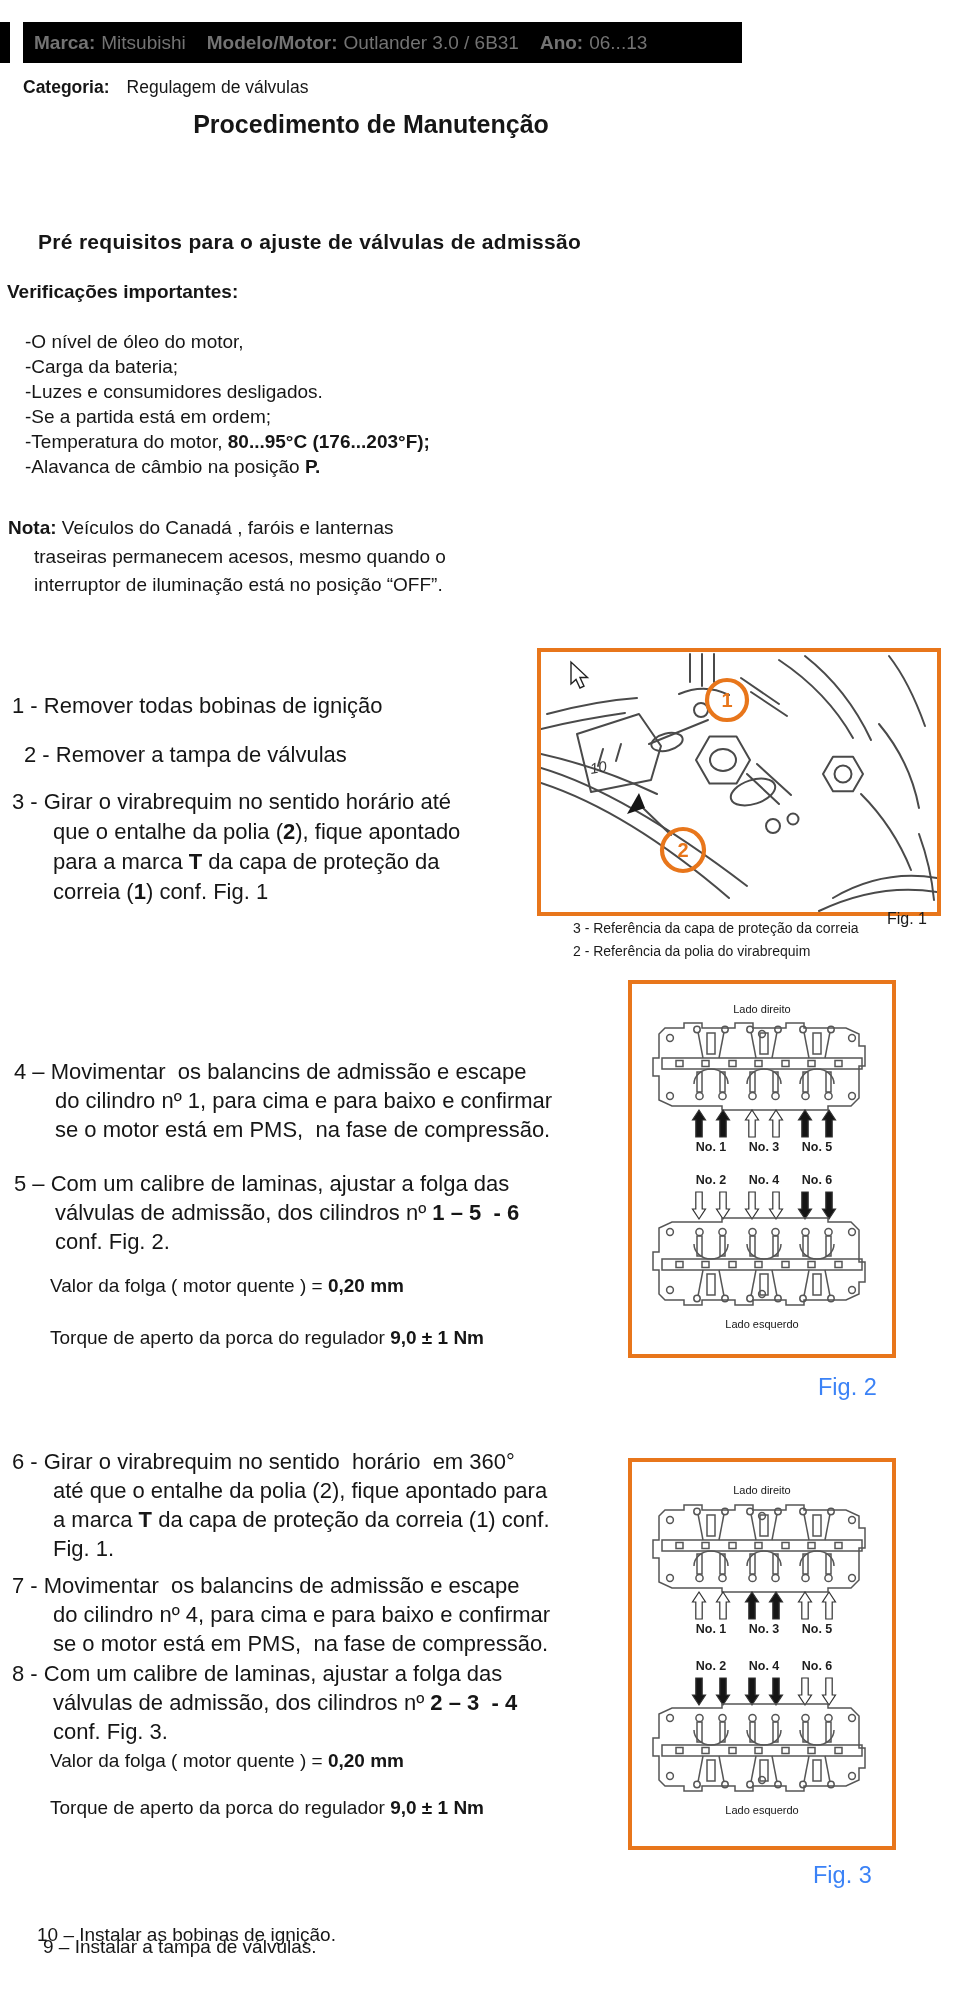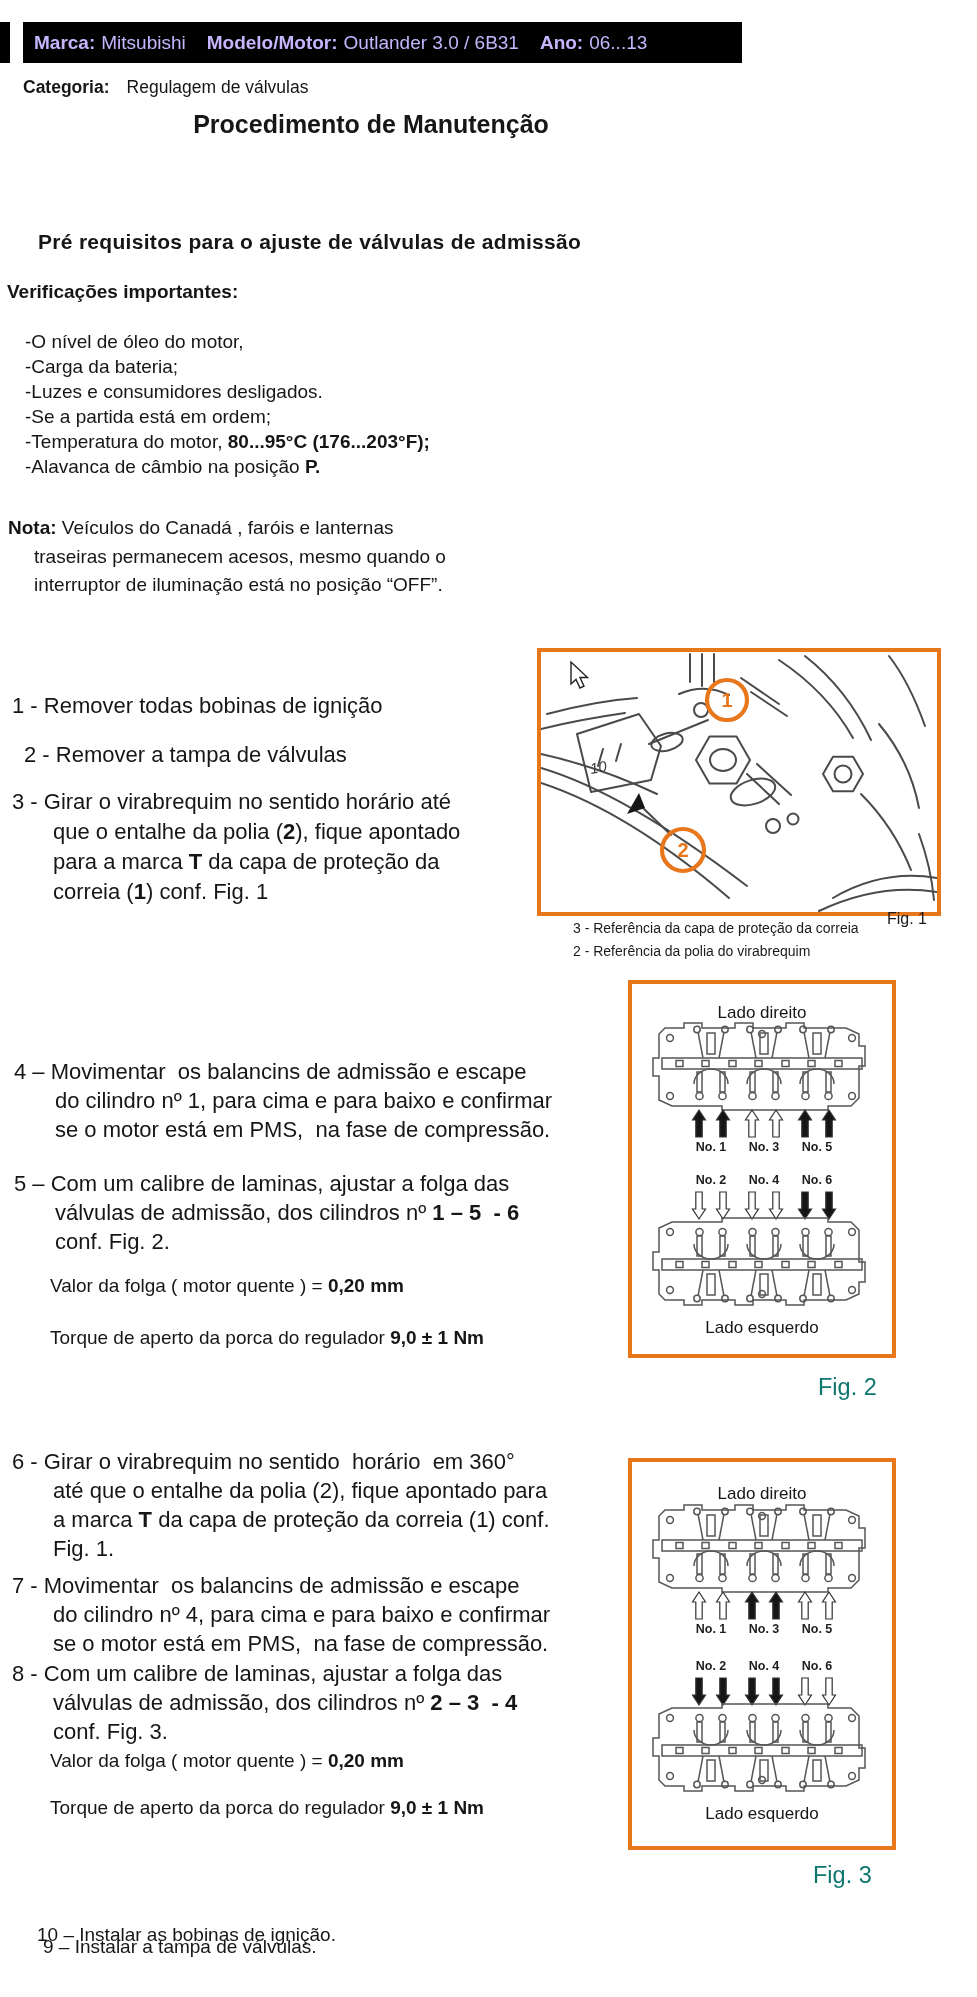--- a/index.html
+++ b/index.html
@@ -1,21 +1,21 @@
 <!DOCTYPE html>
 <html><head>
 <meta charset="utf-8">
 <style>
   html,body{margin:0;padding:0;background:#fff;}
   .page{position:relative;width:977px;height:1997px;background:#ffffff;overflow:hidden;
         font-family:"Liberation Sans","DejaVu Sans",sans-serif;color:#161616;}
   .abs{position:absolute;}
   .rich{white-space:pre;}
   #edge-mark{left:0;top:22px;width:10px;height:41px;background:#000;}
-  #header-bar{left:23px;top:22px;width:708px;height:41px;background:#000;color:#c4b5fd;
+  #header-bar{left:23px;top:22px;width:708px;height:41px;background:#000;color:#737373;
               display:flex;align-items:center;padding-left:11px;font-size:19px;}
   .hfield{margin-right:21px;white-space:pre;}
   .hfield .lbl{font-weight:bold;margin-right:6px;}
   #categoria{left:23px;top:77px;font-size:17.5px;}
   #categoria .lbl{font-weight:bold;margin-right:17px;}
   #title{left:0;top:110px;width:742px;text-align:center;font-size:25px;font-weight:bold;}
   #section-heading{left:38px;top:230px;font-size:21px;font-weight:bold;letter-spacing:.3px;}
   #checks-heading{left:7px;top:281px;font-size:19px;font-weight:bold;}
   #checks-list{left:25px;top:329px;font-size:19px;line-height:25px;}
   #nota{left:8px;top:514px;font-size:19px;line-height:28.5px;padding-left:26px;text-indent:-26px;}
@@ -27,23 +27,23 @@
   #valor-1{left:50px;top:1275px} #torque-1{left:50px;top:1327px}
   #step-6{left:12px;top:1447px} #step-7{left:12px;top:1571px} #step-8{left:12px;top:1659px}
   #valor-2{left:50px;top:1750px} #torque-2{left:50px;top:1797px}
   #step-9{left:43px;top:1936px;font-size:19px} #step-10{left:37px;top:1924px;font-size:19px}
   .panel{border:4px solid #E8761B;background:#fff;}
   #fig1-panel{left:537px;top:648px;width:396px;height:260px;}
   #fig1-caption{left:573px;top:917px;font-size:14px;line-height:22.5px;color:#1b1b1b;}
   #fig1-label{left:887px;top:910px;font-size:16px;color:#1b1b1b;}
   #fig2-panel{left:628px;top:980px;width:260px;height:370px;}
   #fig3-panel{left:628px;top:1458px;width:260px;height:384px;}
-  .side-label{position:absolute;left:0;width:100%;text-align:center;font-size:17px;color:#161616;}
+  .side-label{position:absolute;left:0;width:100%;text-align:center;font-size:11px;color:#161616;}
   .head-svg{position:absolute;left:0;}
-  .fig-label-big{font-size:23.5px;color:#0f766e;}
+  .fig-label-big{font-size:23.5px;color:#3b82f6;}
   #fig2-label{left:818px;top:1374px;} #fig3-label{left:813px;top:1862px;}
 </style>
 </head>
 <body>
 
 <div class="page">
 
   <div class="abs" id="edge-mark"></div>
 
   <div class="abs" id="header-bar">

